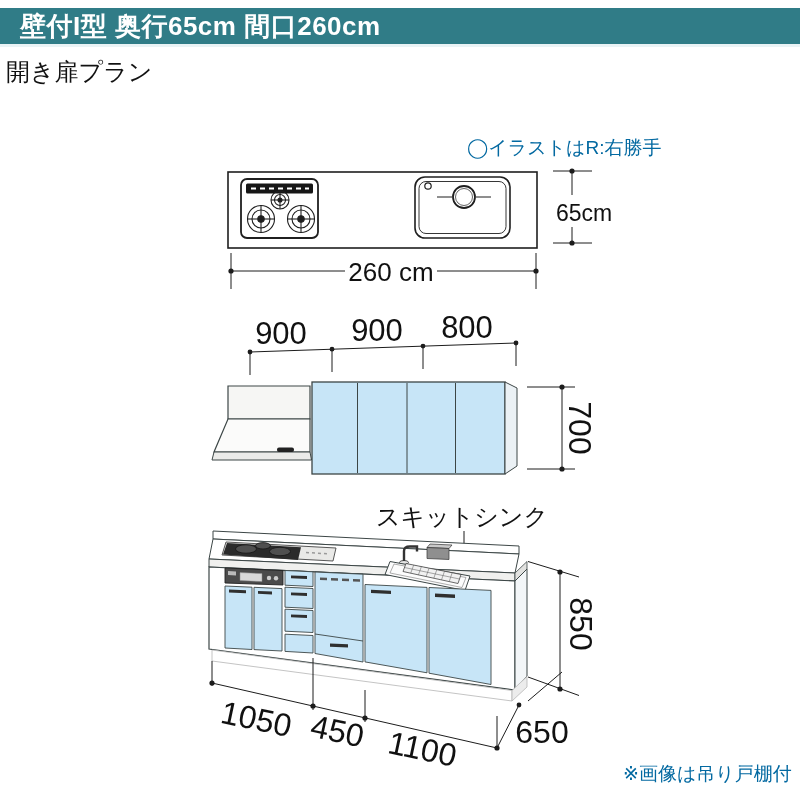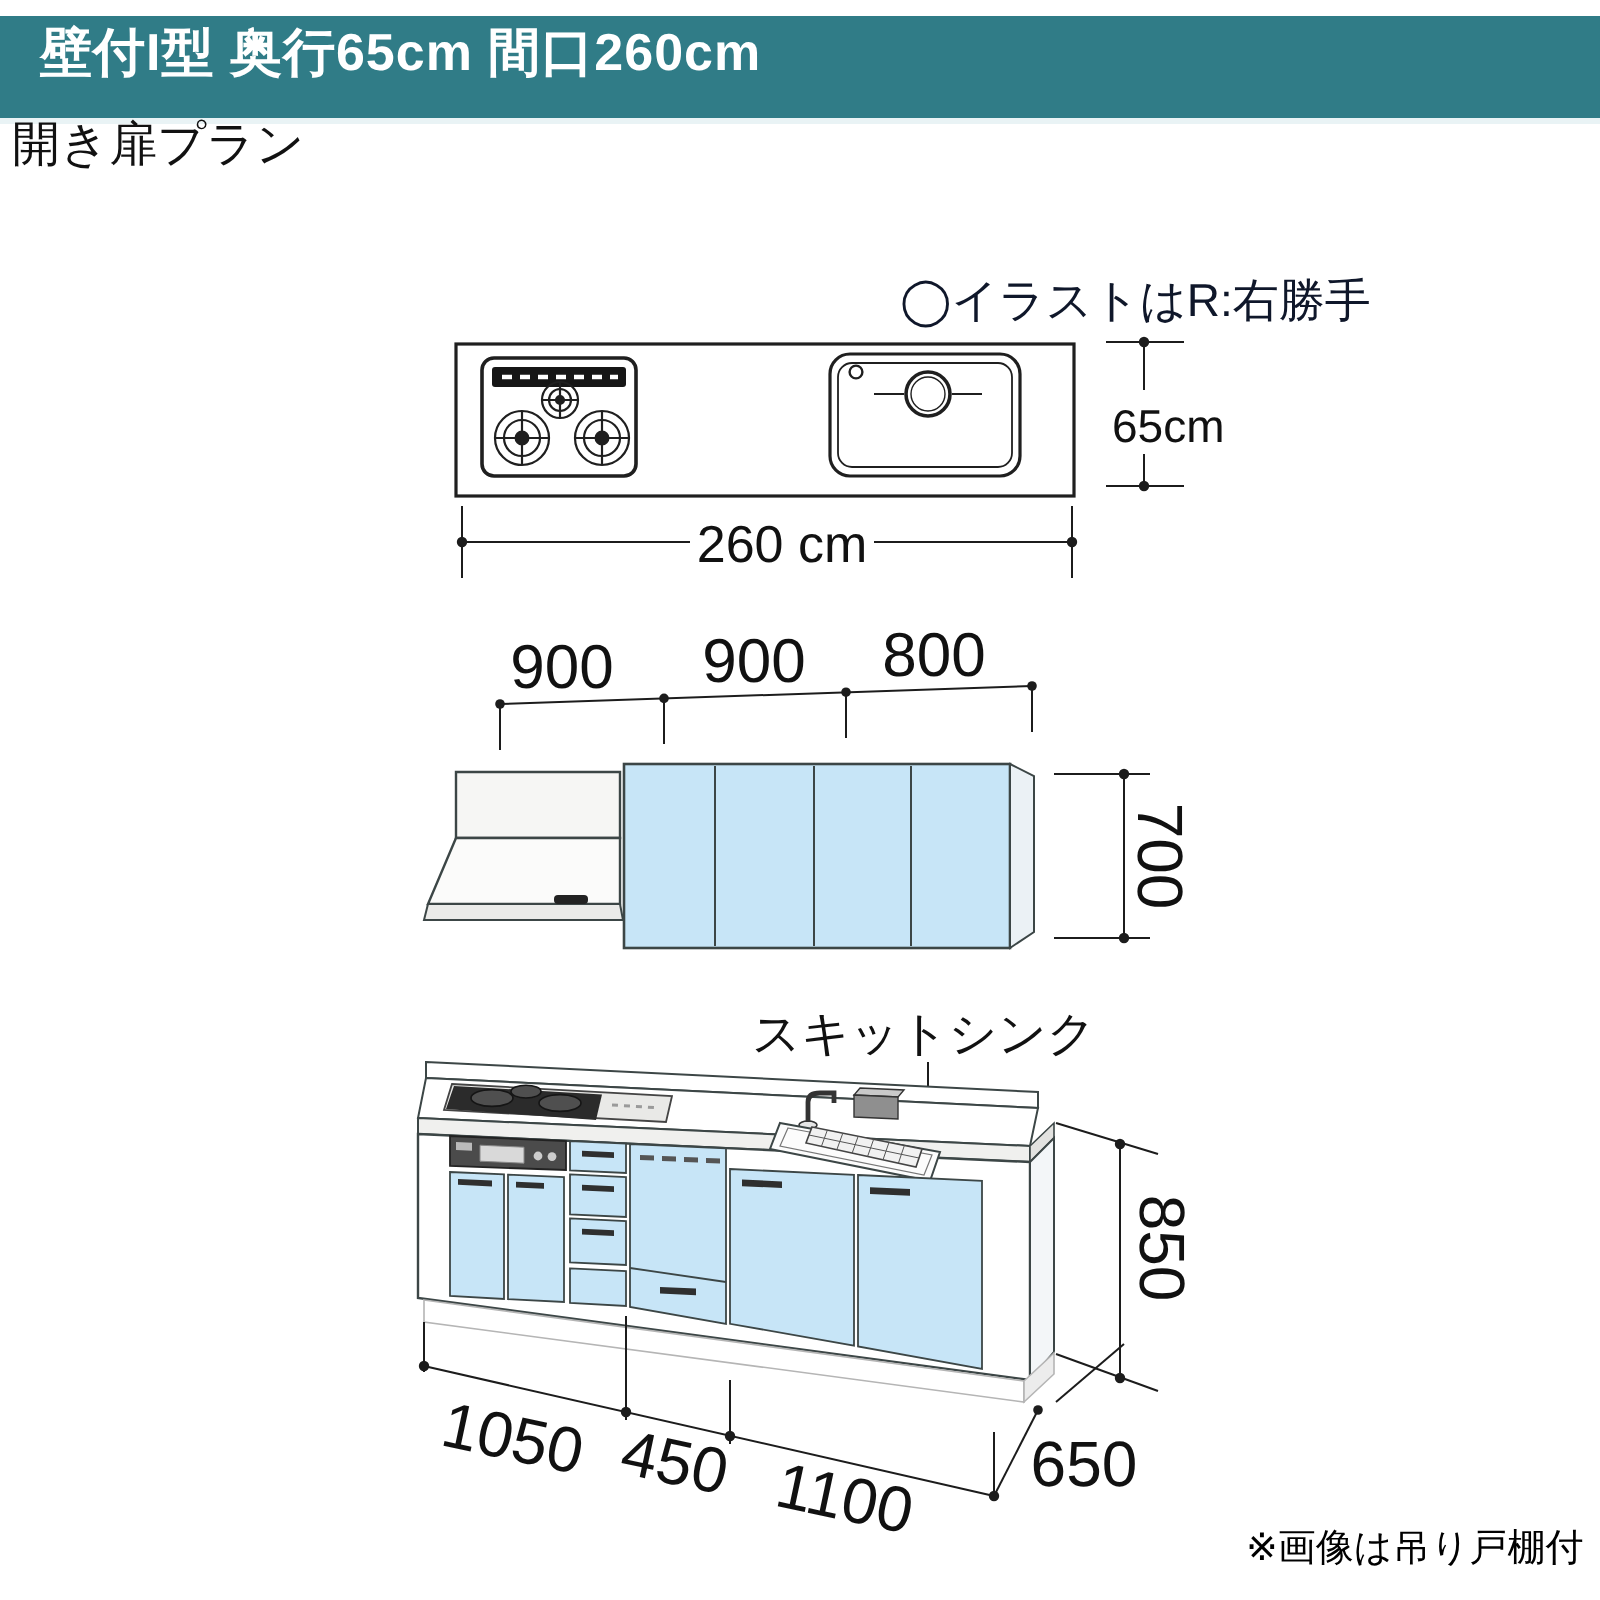--- a/index.html
+++ b/index.html
@@ -1,35 +1,35 @@
 <!DOCTYPE html>
 <html><head>
 <meta charset="utf-8">
 <style>
   html,body{margin:0;padding:0;}
   body{
     width:800px;height:800px;position:relative;background:#ffffff;
     font-family:"Liberation Sans","DejaVu Sans",sans-serif;overflow:hidden;color:#111;
   }
   .header-bar{
-    position:absolute;left:0;top:8px;width:800px;height:54px;
+    position:absolute;left:0;top:8px;width:800px;height:39px;
     background:#307c87;border-bottom:3px solid #e9f3f5;box-sizing:border-box;
   }
   .header-bar span{
     display:block;padding-left:20px;line-height:37px;font-size:26px;font-weight:bold;color:#ffffff;
     letter-spacing:0.5px;white-space:nowrap;
   }
   .subtitle{
     position:absolute;left:6px;top:56px;font-size:24px;font-weight:normal;color:#111;white-space:nowrap;
   }
   .illust-note{
-    position:absolute;left:450px;top:135px;font-size:23px;color:#0f172a;white-space:nowrap;
+    position:absolute;left:467px;top:135px;font-size:19px;color:#0369a1;white-space:nowrap;
   }
   .footer-note{
-    position:absolute;left:623px;top:761px;font-size:19px;color:#000000;white-space:nowrap;
+    position:absolute;left:623px;top:761px;font-size:19px;color:#0369a1;white-space:nowrap;
   }
   svg.diagram{position:absolute;left:0;top:0;}
   svg text{font-family:"Liberation Sans","DejaVu Sans",sans-serif;fill:#111;}
   .d23{font-size:23px;} .d26{font-size:26px;} .d31{font-size:31px;}
   .d32{font-size:32px;} .d24{font-size:24px;}
   .ln{stroke:#1c1c1c;stroke-width:1;fill:none;}
   .dot{fill:#1c1c1c;stroke:none;}
   .draw{stroke:#3c4646;fill:none;}
 </style>
 </head>

